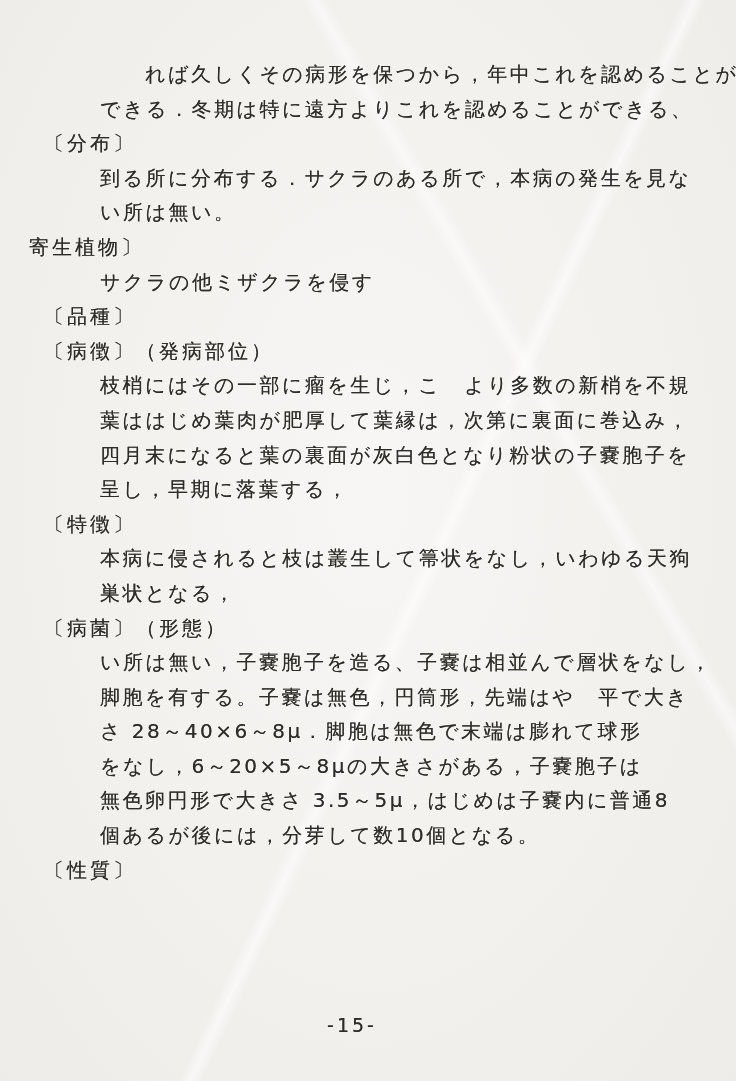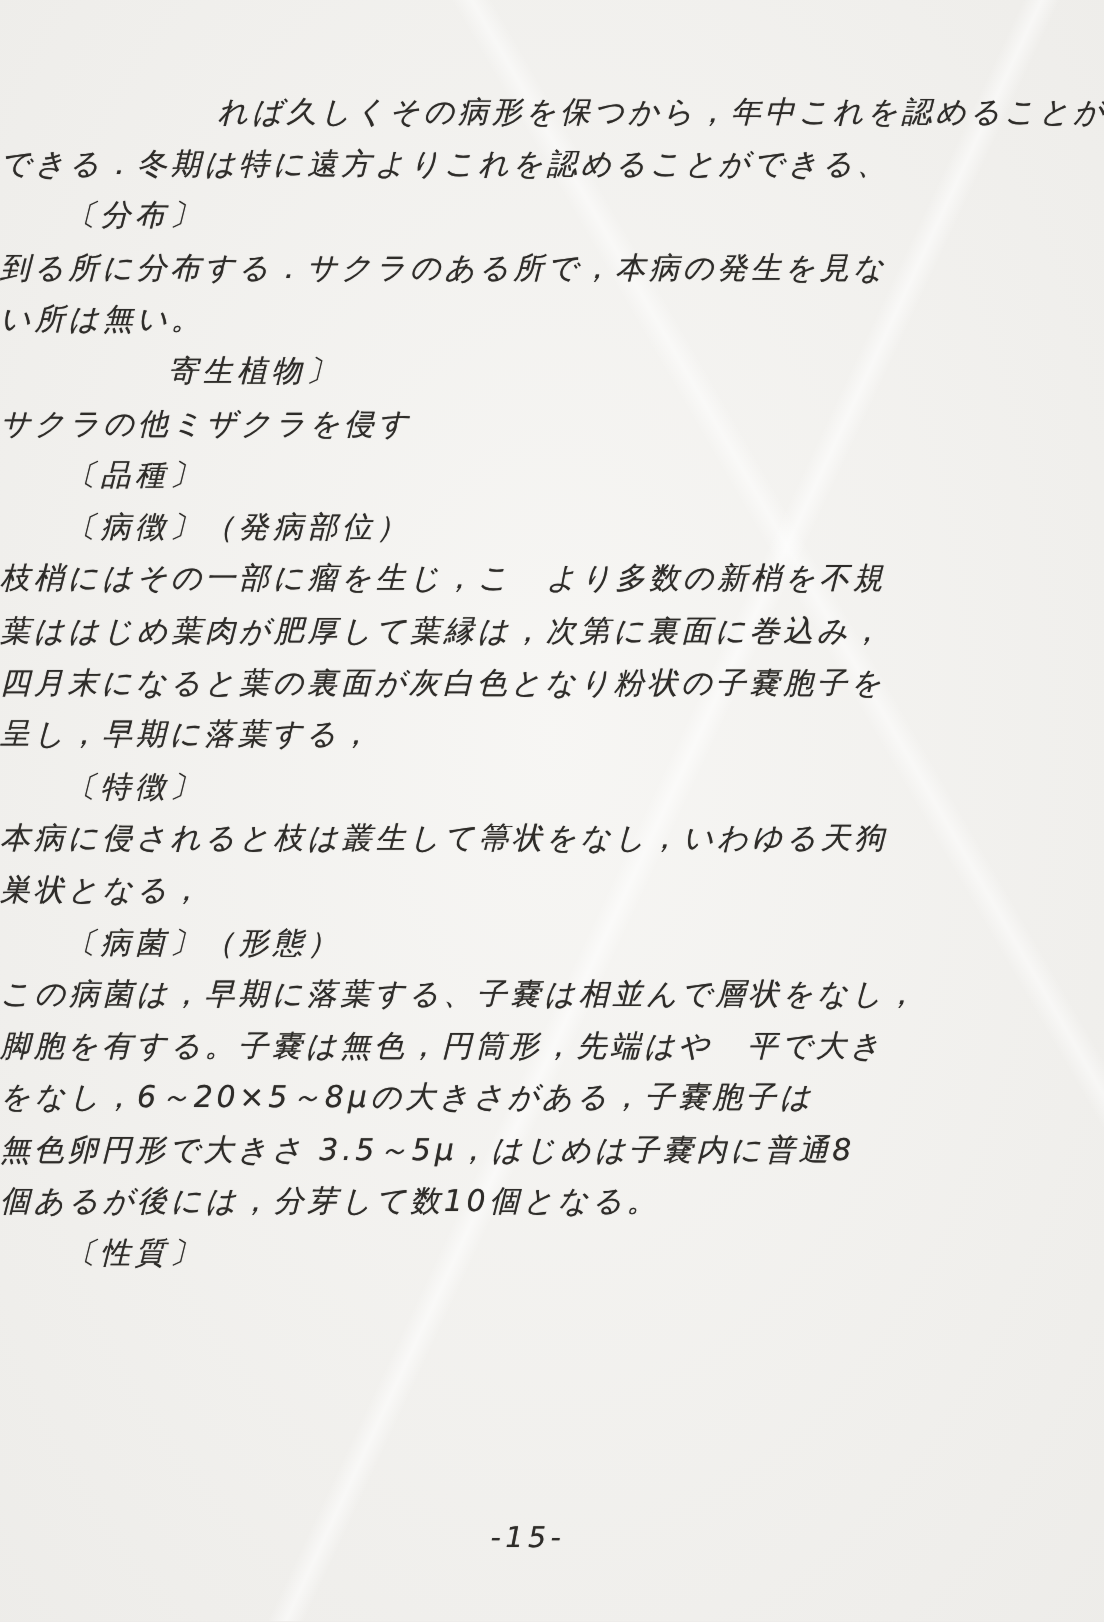--- a/index.html
+++ b/index.html
@@ -10,21 +10,20 @@
     background: #e9e8e6;
   }
   .page {
     position: relative;
     width: 736px;
     height: 1081px;
     background: #f4f3f0;
     overflow: hidden;
     font-family: "DejaVu Sans", sans-serif;
     color: #2e2c29;
-    font-style: italic;
   }
   
   .page::before {
     content: "";
     position: absolute;
     inset: 0;
     background:
       linear-gradient(115deg, rgba(255,255,255,0) 55%, rgba(255,255,255,0.55) 56%, rgba(255,255,255,0) 57%),
       linear-gradient(60deg, rgba(255,255,255,0) 68%, rgba(255,255,255,0.5) 69%, rgba(255,255,255,0) 70%),
       radial-gradient(ellipse at 50% 45%, rgba(255,255,255,0.25), rgba(190,188,184,0.12));
@@ -38,24 +37,24 @@
   }
   .line {
     height: 34.6px;
     line-height: 34.6px;
     font-size: 20px;
     letter-spacing: 2.5px;
     white-space: nowrap;
     
     text-shadow: 0 0 0.6px rgba(46,44,41,0.7);
   }
-  .line--body      { }
+  .line--body      { padding-left: 100px; }
   .line--body-cont { padding-left: 145px; }
   .line--header    { padding-left: 44px;  letter-spacing: 3px; }
-  .line--header2   { padding-left: 112px;  letter-spacing: 3px; }
+  .line--header2   { padding-left: 29px;  letter-spacing: 3px; }
   .page-number {
     position: absolute;
     top: 1014px;
     left: 0;
     width: 704px;
     text-align: center;
     font-size: 19px;
     letter-spacing: 3px;
     text-shadow: 0 0 0.6px rgba(46,44,41,0.7);
   }
@@ -75,21 +74,22 @@
       <div class="line line--header">〔品種〕</div>
       <div class="line line--header">〔病徴〕（発病部位）</div>
       <div class="line line--body">枝梢にはその一部に瘤を生じ，こゝより多数の新梢を不規</div>
       <div class="line line--body">葉ははじめ葉肉が肥厚して葉縁は，次第に裏面に巻込み，</div>
       <div class="line line--body">四月末になると葉の裏面が灰白色となり粉状の子嚢胞子を</div>
       <div class="line line--body">呈し，早期に落葉する，</div>
       <div class="line line--header">〔特徴〕</div>
       <div class="line line--body">本病に侵されると枝は叢生して箒状をなし，いわゆる天狗</div>
       <div class="line line--body">巣状となる，</div>
       <div class="line line--header">〔病菌〕（形態）</div>
-      <div class="line line--body">この病菌は，早期に落葉する、子嚢は相並んで層状をなし，</div>
+      <div class="line line--body">い所は無い，子嚢胞子を造る、子嚢は相並んで層状をなし，</div>
       <div class="line line--body">脚胞を有する。子嚢は無色，円筒形，先端はやゝ平で大き</div>
+      <div class="line line--body">さ 28～40×6～8μ．脚胞は無色で末端は膨れて球形</div>
       <div class="line line--body">をなし，6～20×5～8μの大きさがある，子嚢胞子は</div>
       <div class="line line--body">無色卵円形で大きさ 3.5～5μ，はじめは子嚢内に普通8</div>
       <div class="line line--body">個あるが後には，分芽して数10個となる。</div>
       <div class="line line--header">〔性質〕</div>
     </div>
   <div class="page-number">-15-</div>
 </div>
 
 </body></html>

